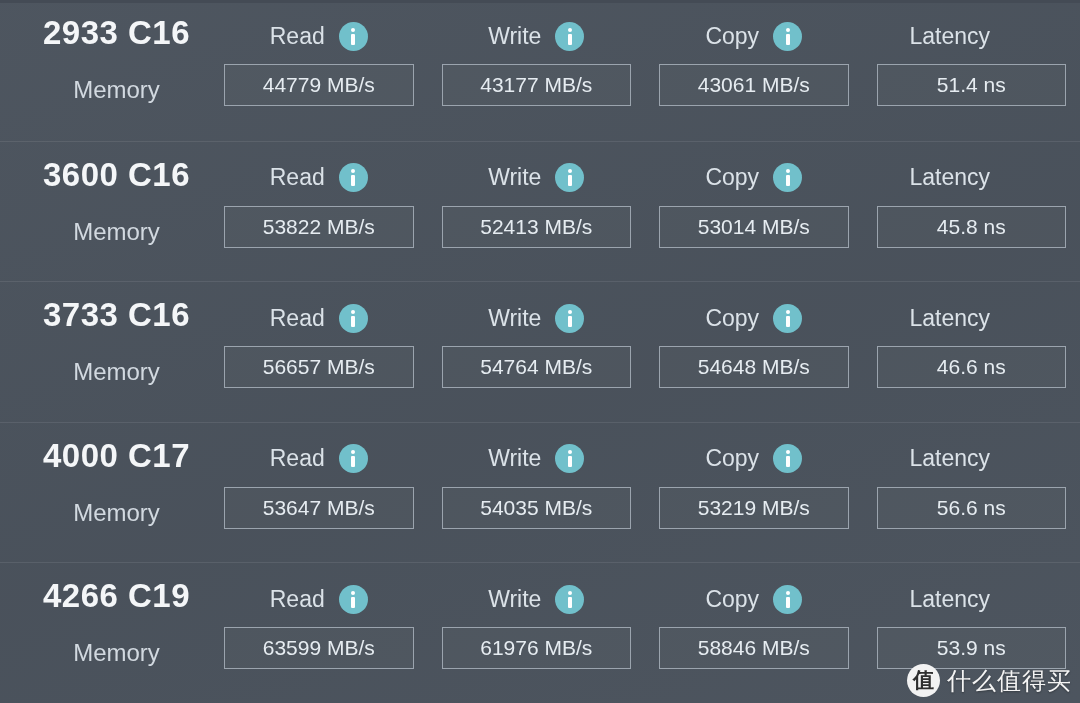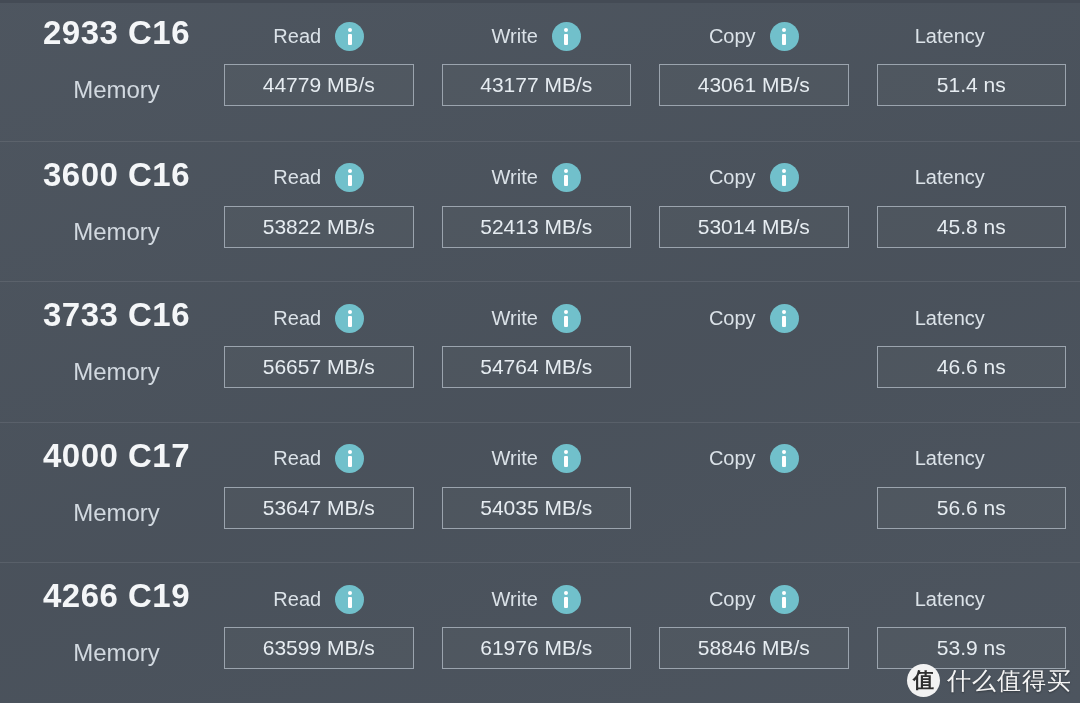--- a/index.html
+++ b/index.html
@@ -89,21 +89,21 @@
     position: absolute;
     top: 20px;
     left: 0; right: 0;
     height: 32px;
     display: flex;
     align-items: center;
     justify-content: center;
     gap: 14px;
   }
   .metric-label {
-    font-size: 20px;
+    font-size: 23px;
     color: #dbe2e8;
     white-space: nowrap;
     text-align: right;
   }
   .info-icon {
     width: 29px;
     height: 29px;
     border-radius: 50%;
     background: #71c0cb;
     position: relative;
@@ -299,20 +299,23 @@
             </div>
             <div class="metric-box">
               <span class="metric-value">54764 MB/s</span>
             </div>
           </div>
           <div class="metric-col">
             <div class="metric-head">
               <span class="metric-label">Copy</span>
               <span class="info-icon"></span>
             </div>
+            <div class="metric-box">
+              <span class="metric-value">54648 MB/s</span>
+            </div>
           </div>
           <div class="metric-col">
             <div class="metric-head">
               <span class="metric-label">Latency</span>
               <span class="info-spacer"></span>
             </div>
             <div class="metric-box">
               <span class="metric-value">46.6 ns</span>
             </div>
           </div>
@@ -340,20 +343,23 @@
             </div>
             <div class="metric-box">
               <span class="metric-value">54035 MB/s</span>
             </div>
           </div>
           <div class="metric-col">
             <div class="metric-head">
               <span class="metric-label">Copy</span>
               <span class="info-icon"></span>
             </div>
+            <div class="metric-box">
+              <span class="metric-value">53219 MB/s</span>
+            </div>
           </div>
           <div class="metric-col">
             <div class="metric-head">
               <span class="metric-label">Latency</span>
               <span class="info-spacer"></span>
             </div>
             <div class="metric-box">
               <span class="metric-value">56.6 ns</span>
             </div>
           </div>

